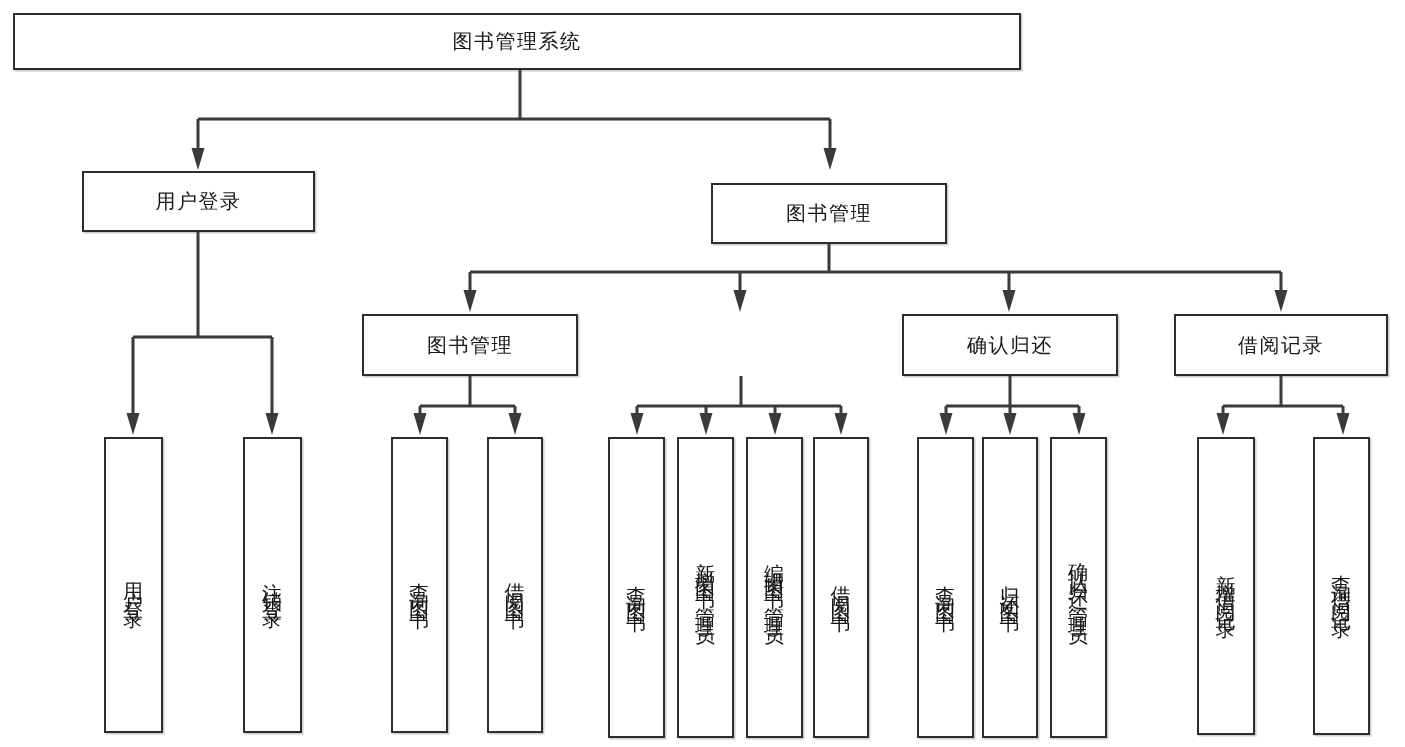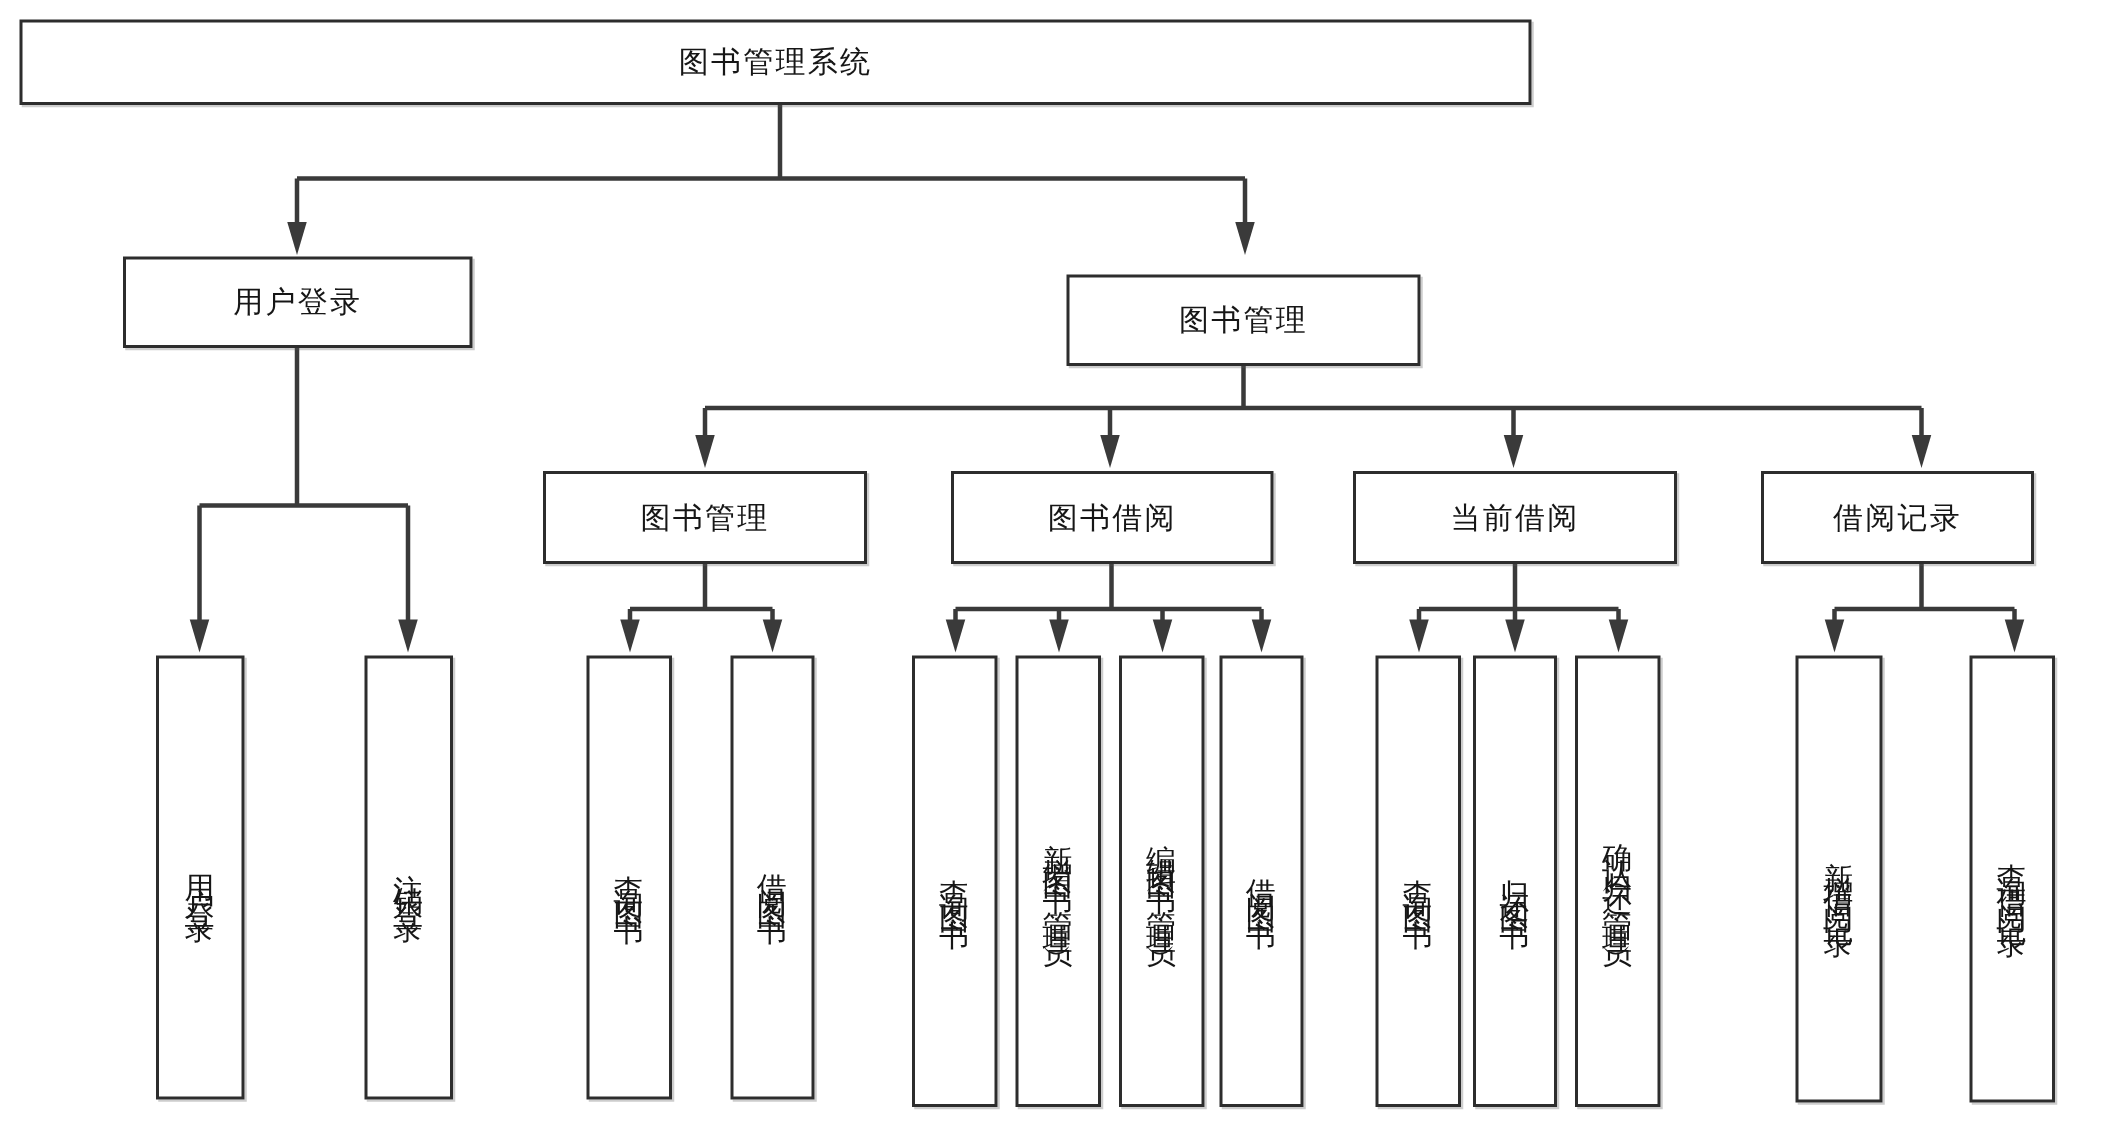--- a/index.html
+++ b/index.html
@@ -84,23 +84,22 @@
 
   <div class="node h" style="left:13px;top:13px;width:1008px;height:57px;">图书管理系统</div>
 
   <div class="node h" style="left:82px;top:171px;width:233px;height:61px;">用户登录</div>
   <div class="node h" style="left:711px;top:171px;width:236px;height:61px;margin-top:12px;">图书管理</div>
 
   <div class="node v" style="left:104px;top:437px;width:59px;height:296px;">用户登录</div>
   <div class="node v" style="left:243px;top:437px;width:59px;height:296px;">注销登录</div>
 
   <div class="node h" style="left:362px;top:314px;width:216px;height:62px;">图书管理</div>
-  <div class="node h" style="left:634px;top:314px;width:215px;height:62px;">图书借阅</div>
-  <div class="node h" style="left:902px;top:314px;width:216px;height:62px;">当前借阅</div>
-  <div class="node h" style="left:1174px;top:314px;width:182px;height:62px;">借阅记录</div>
+  <div class="node h" style="left:902px;top:314px;width:216px;height:62px;">确认归还</div>
+  <div class="node h" style="left:1174px;top:314px;width:214px;height:62px;">借阅记录</div>
 
   <div class="node v" style="left:391px;top:437px;width:57px;height:296px;">查询图书</div>
   <div class="node v" style="left:487px;top:437px;width:56px;height:296px;">借阅图书</div>
 
   <div class="node v" style="left:608px;top:437px;width:57px;height:301px;">查询图书</div>
   <div class="node v" style="left:677px;top:437px;width:57px;height:301px;">新增图书（管理员）</div>
   <div class="node v" style="left:746px;top:437px;width:57px;height:301px;">编辑图书（管理员）</div>
   <div class="node v" style="left:813px;top:437px;width:56px;height:301px;">借阅图书</div>
 
   <div class="node v" style="left:917px;top:437px;width:57px;height:301px;">查询图书</div>

